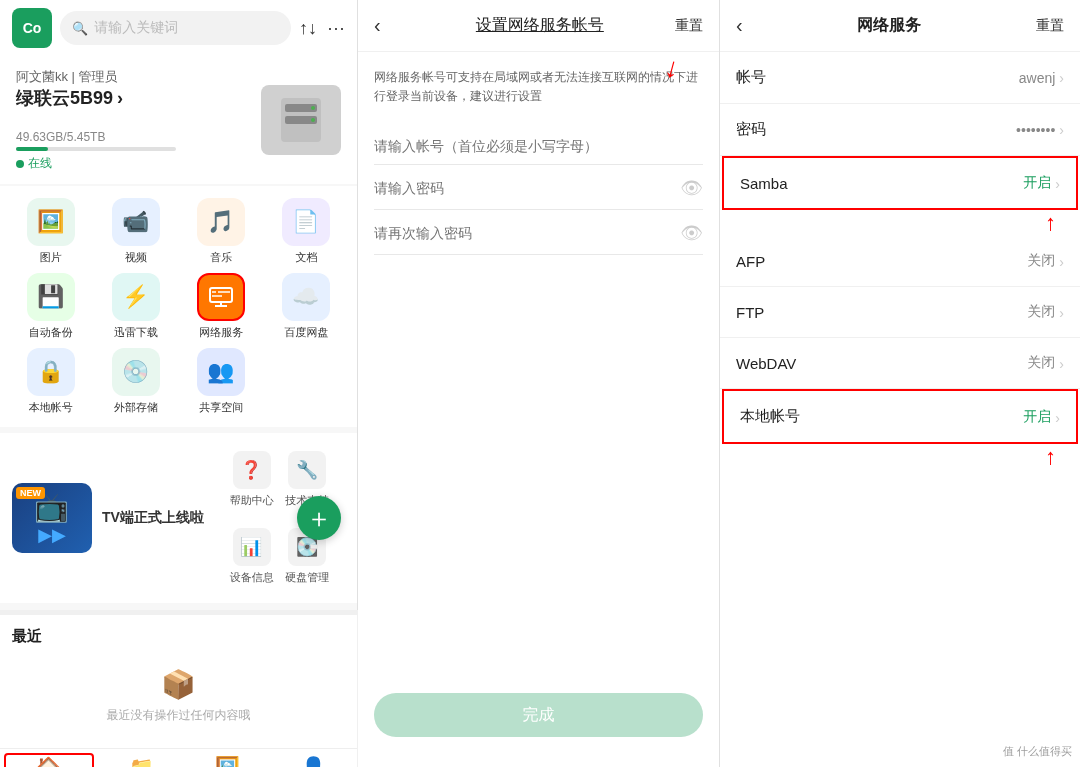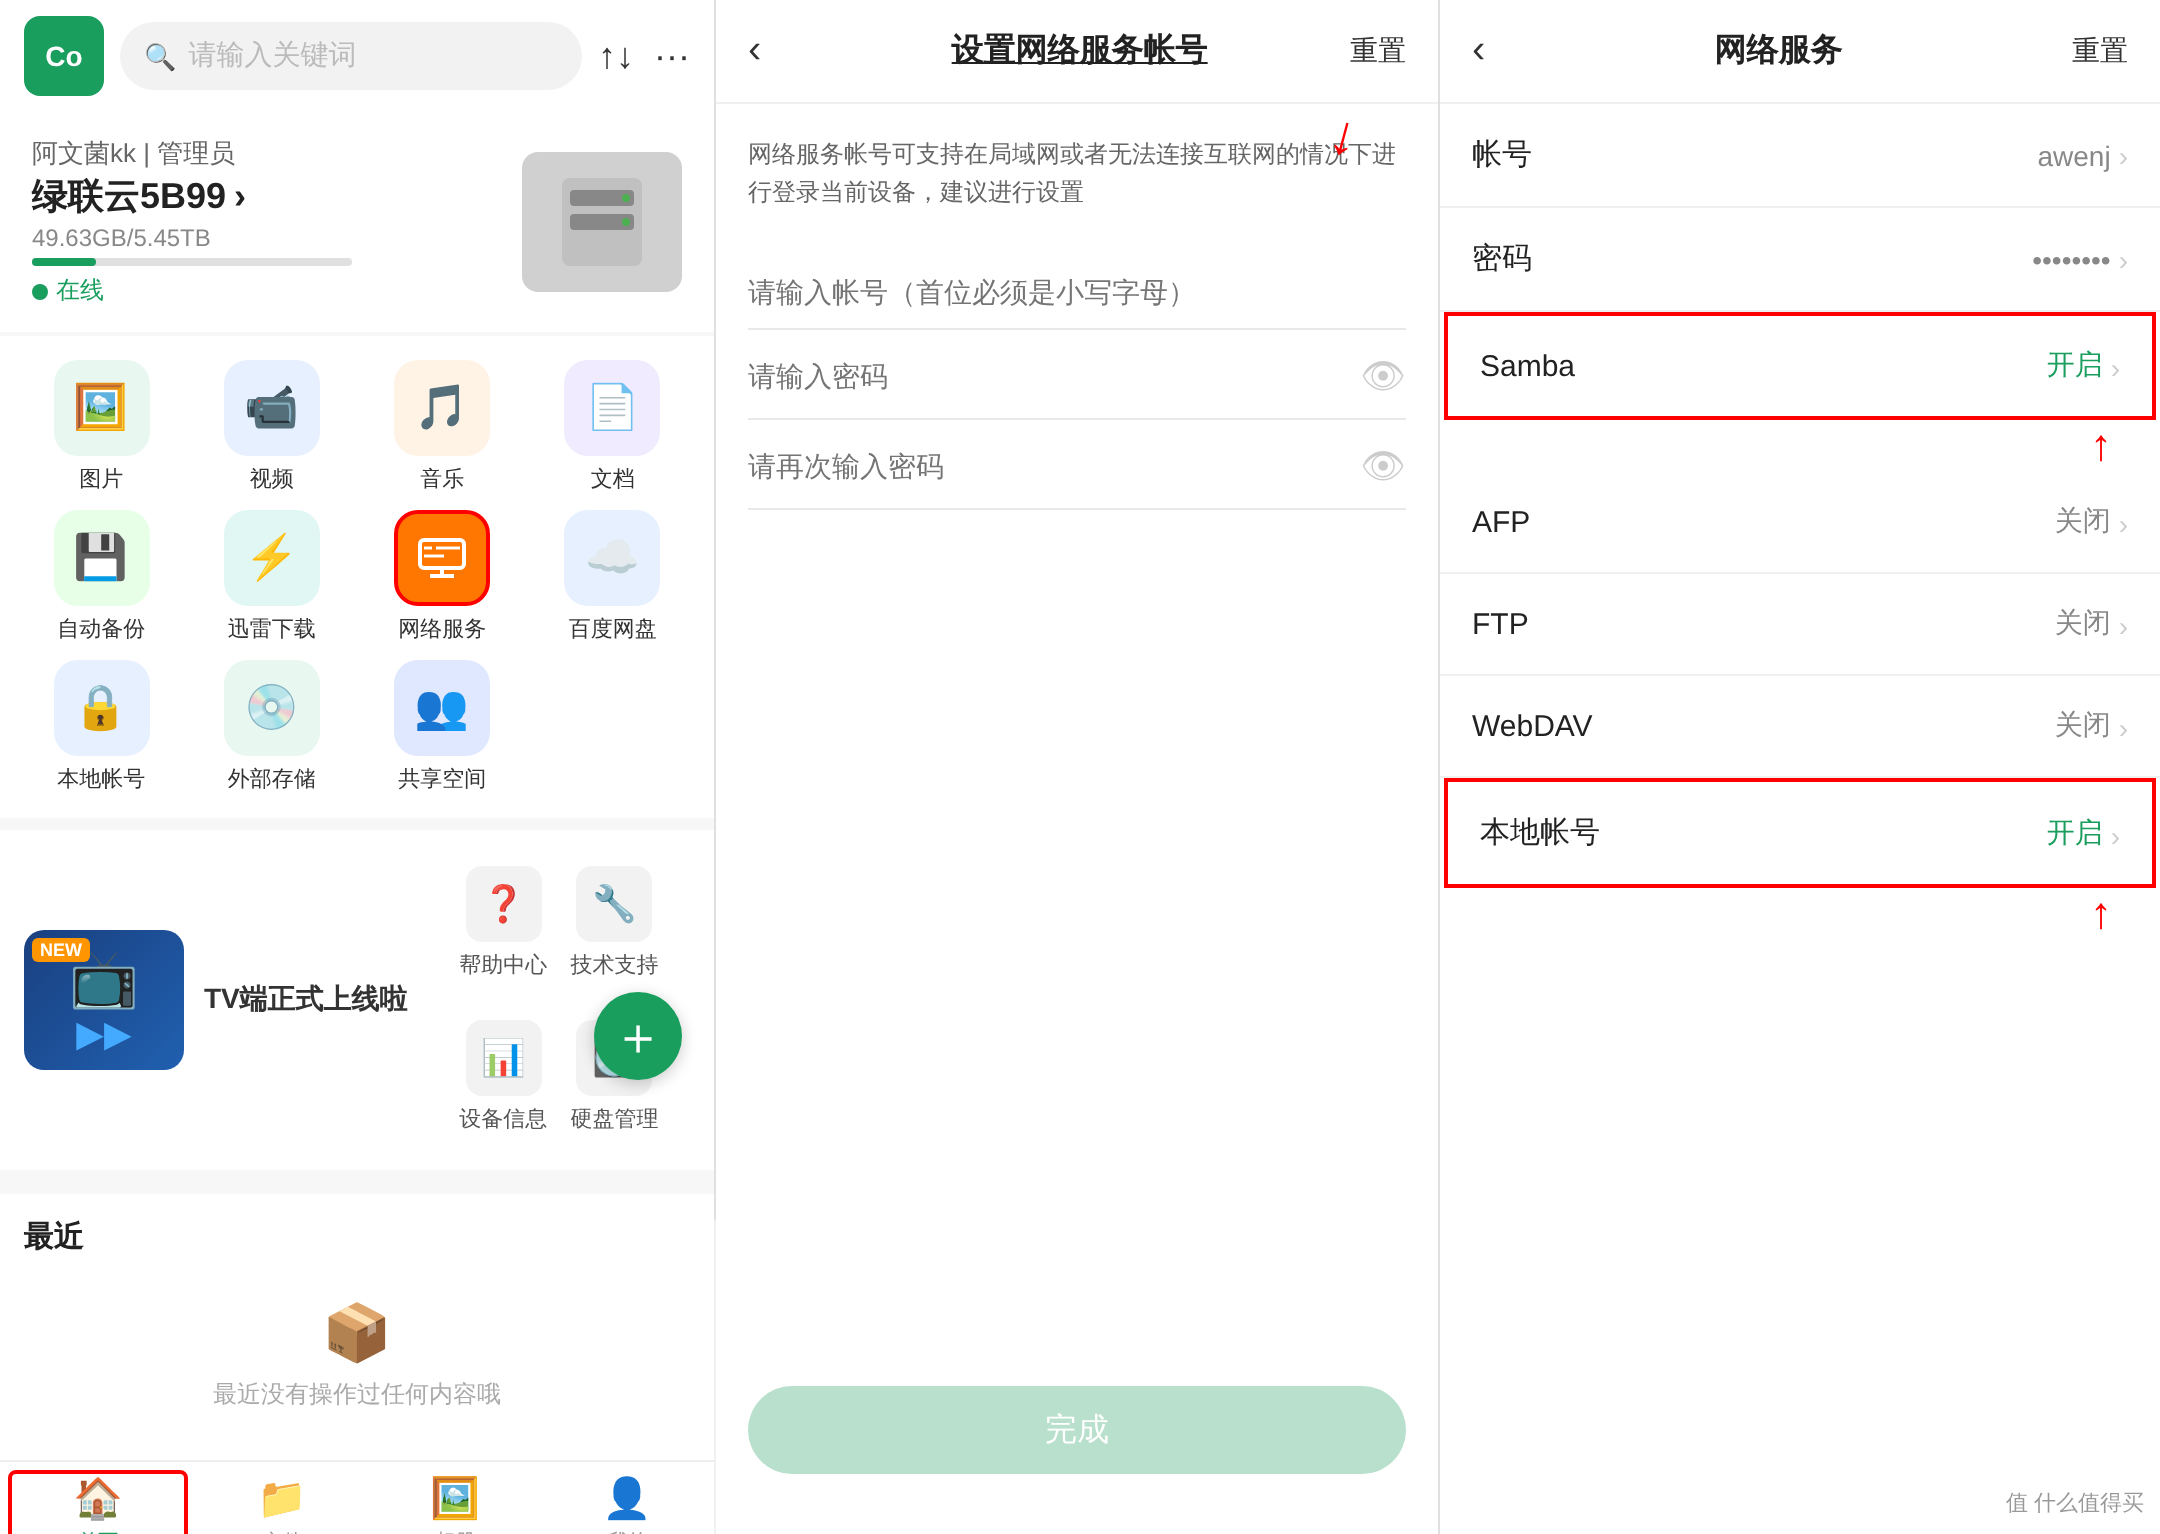--- a/index.html
+++ b/index.html
@@ -67,21 +67,21 @@
       background: #fff;
       padding: 12px 16px;
       display: flex;
       align-items: center;
       justify-content: space-between;
       margin-bottom: 2px;
     }
     .user-info { display: flex; flex-direction: column; }
     .user-name { font-size: 13px; color: #666; }
     .device-name { font-size: 18px; font-weight: bold; color: #222; display: flex; align-items: center; gap: 4px; }
-    .storage-bar-wrap { margin-top: 2px; }
+    .storage-bar-wrap { margin-top: 20px; }
     .storage-text { font-size: 12px; color: #888; margin-bottom: 3px; }
     .storage-bar { width: 160px; height: 4px; background: #e0e0e0; border-radius: 2px; }
     .storage-fill { height: 4px; width: 20%; background: #1a9e5e; border-radius: 2px; }
     .online-badge {
       display: flex;
       align-items: center;
       gap: 4px;
       color: #1a9e5e;
       font-size: 12px;
     }
@@ -280,21 +280,21 @@
     }
     .setup-header {
       display: flex;
       align-items: center;
       justify-content: space-between;
       padding: 14px 16px;
       border-bottom: 1px solid #f0f0f0;
     }
     .setup-title {
       font-size: 16px;
-      font-weight: bold;
+      font-weight: normal;
       color: #222;
       text-decoration: underline;
       margin-left: 24px;
     }
     .setup-reset { font-size: 14px; color: #333; }
     .setup-back { font-size: 20px; color: #333; }
 
     .setup-desc {
       padding: 16px;
       font-size: 12px;

